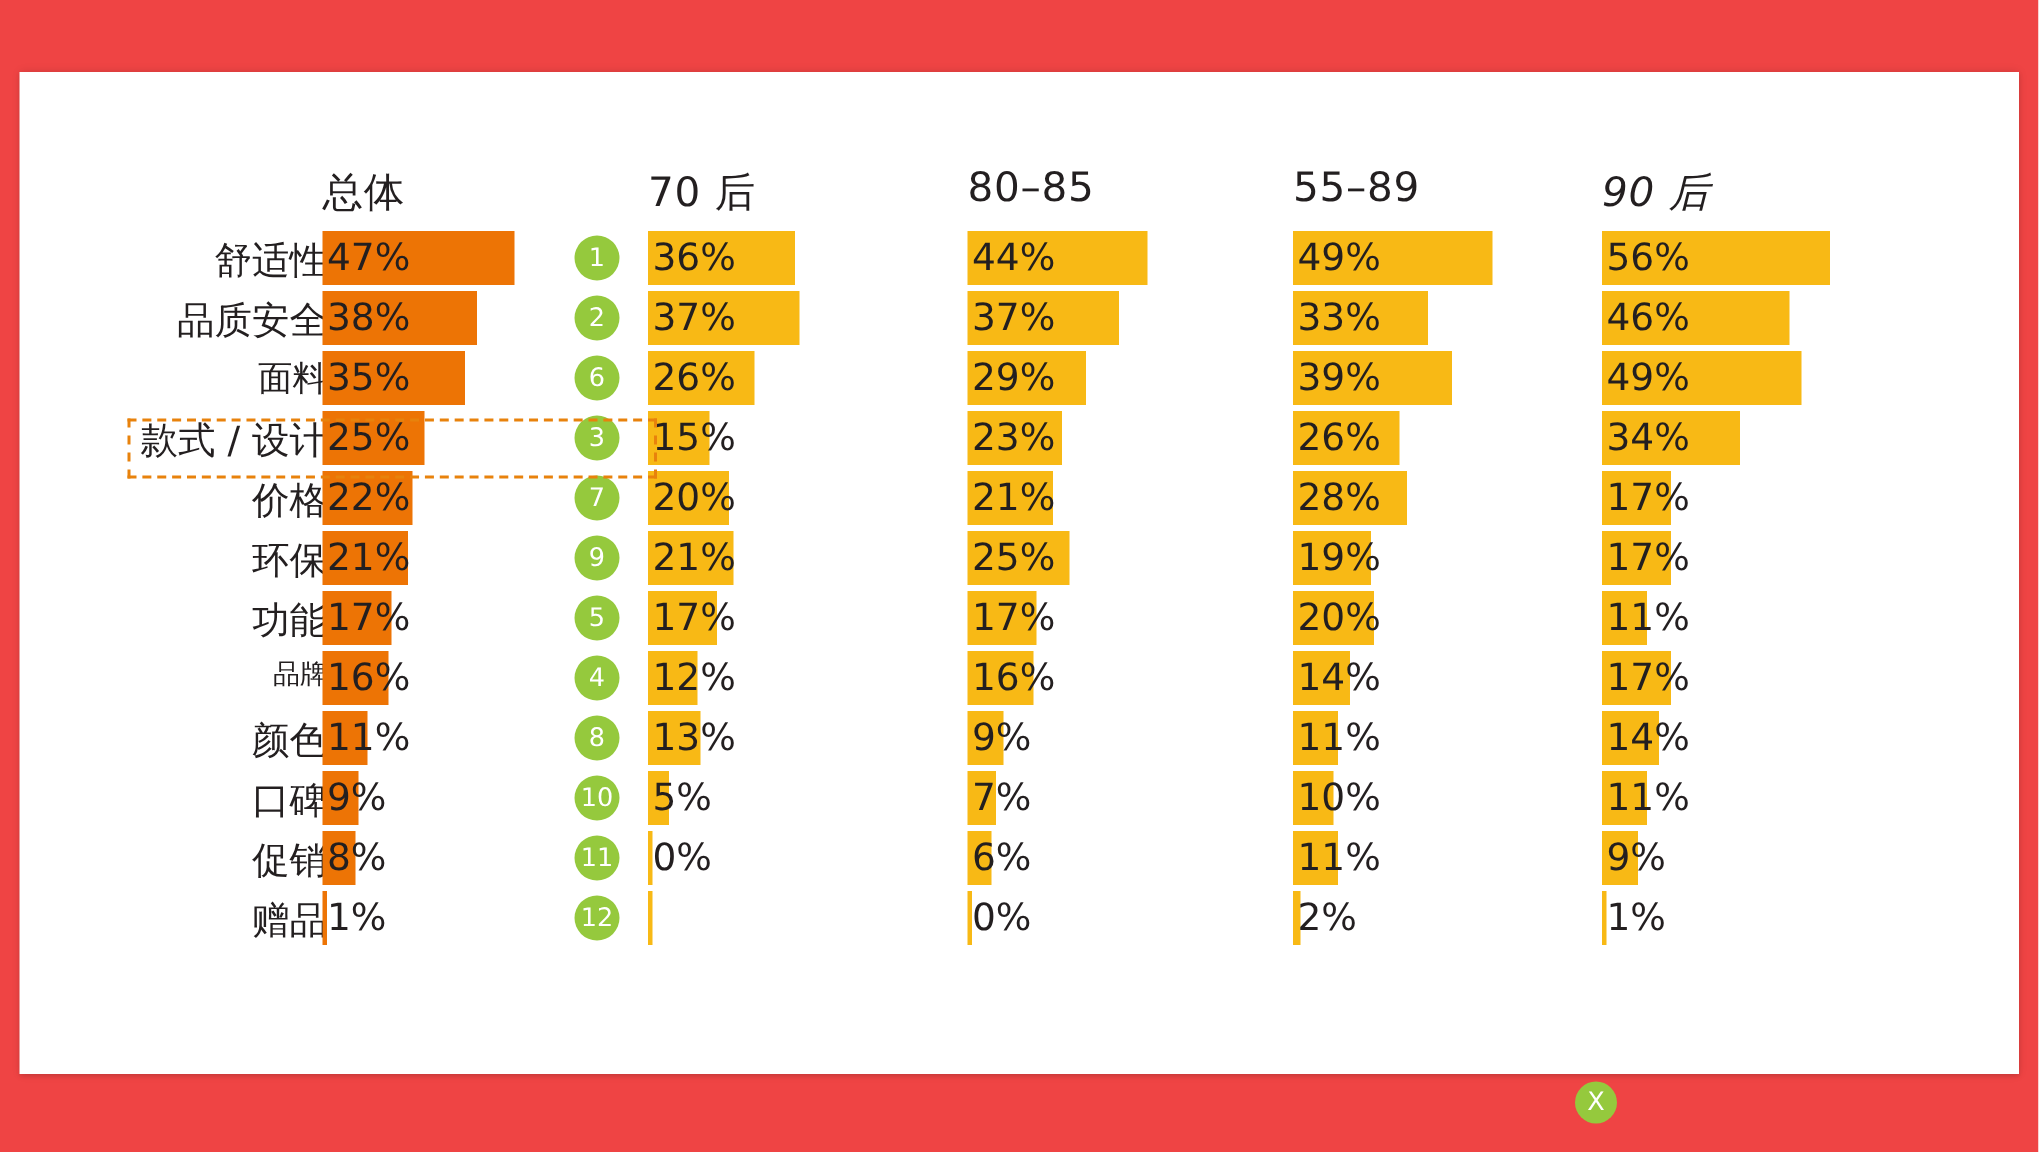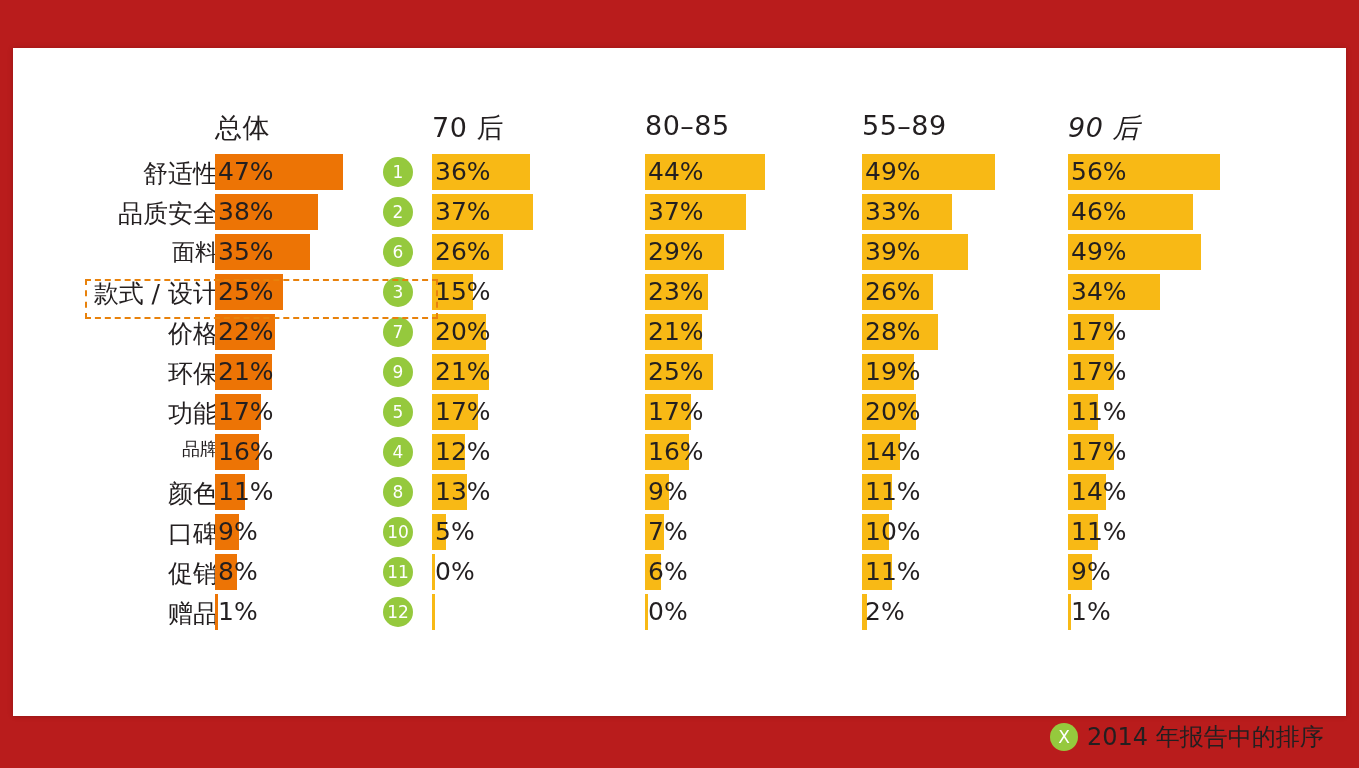--- a/index.html
+++ b/index.html
@@ -6,21 +6,21 @@
   html, body {
     margin: 0; padding: 0;
     width: 1359px; height: 768px;
     background: #ffffff;
     font-family: "DejaVu Sans", "Liberation Sans", sans-serif;
     overflow: hidden;
   }
   #stage {
     position: relative;
     width: 1359px; height: 768px;
-    background: #b91c1c;
+    background: #ef4444;
   }
   
   #card {
     position: absolute;
     left: 13px; top: 48px;
     width: 1333px; height: 668px;
     background: #ffffff;
     box-shadow: 0 0 6px rgba(0,0,0,0.13), 0 1px 3px rgba(0,0,0,0.10);
   }
   
@@ -382,17 +382,16 @@
         <div class="bar-cell" style="left: 1055px; top: 546px; width: 200px;">
           <div class="bar" style="width: 3px; background: rgb(248, 185, 21);"></div>
           <div class="bar-value">1%</div>
         </div>
       </div>
 
     <div id="highlight-box"></div>
 
     <div id="legend">
       <span class="badge">X</span>
-      <span class="legend-text">2014 年报告中的排序</span>
     </div>
 
   </div>
 </div>
 
 </body></html>

